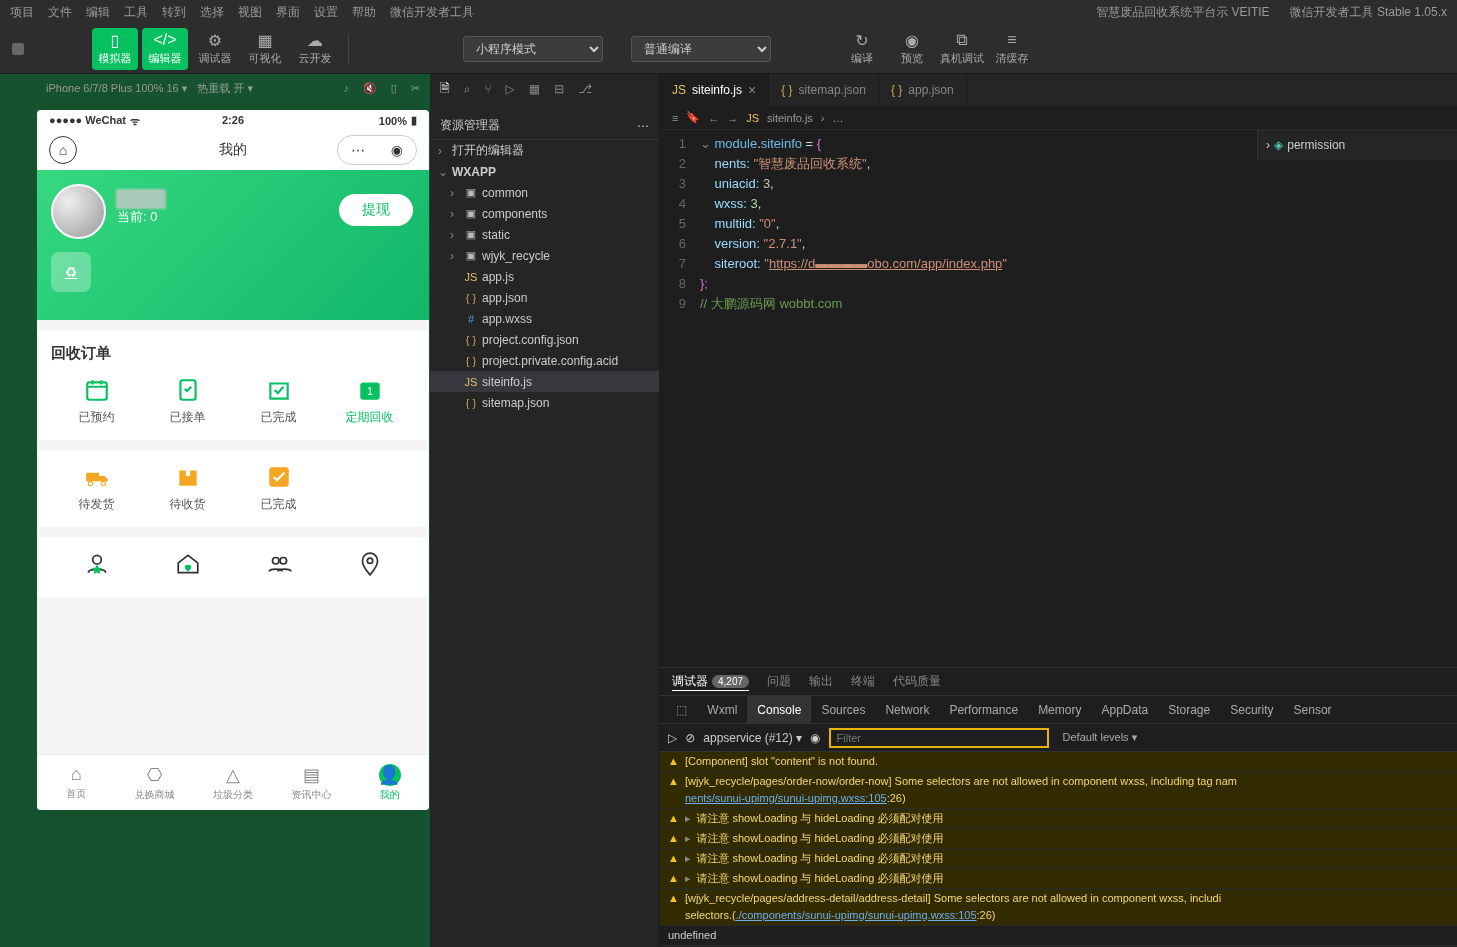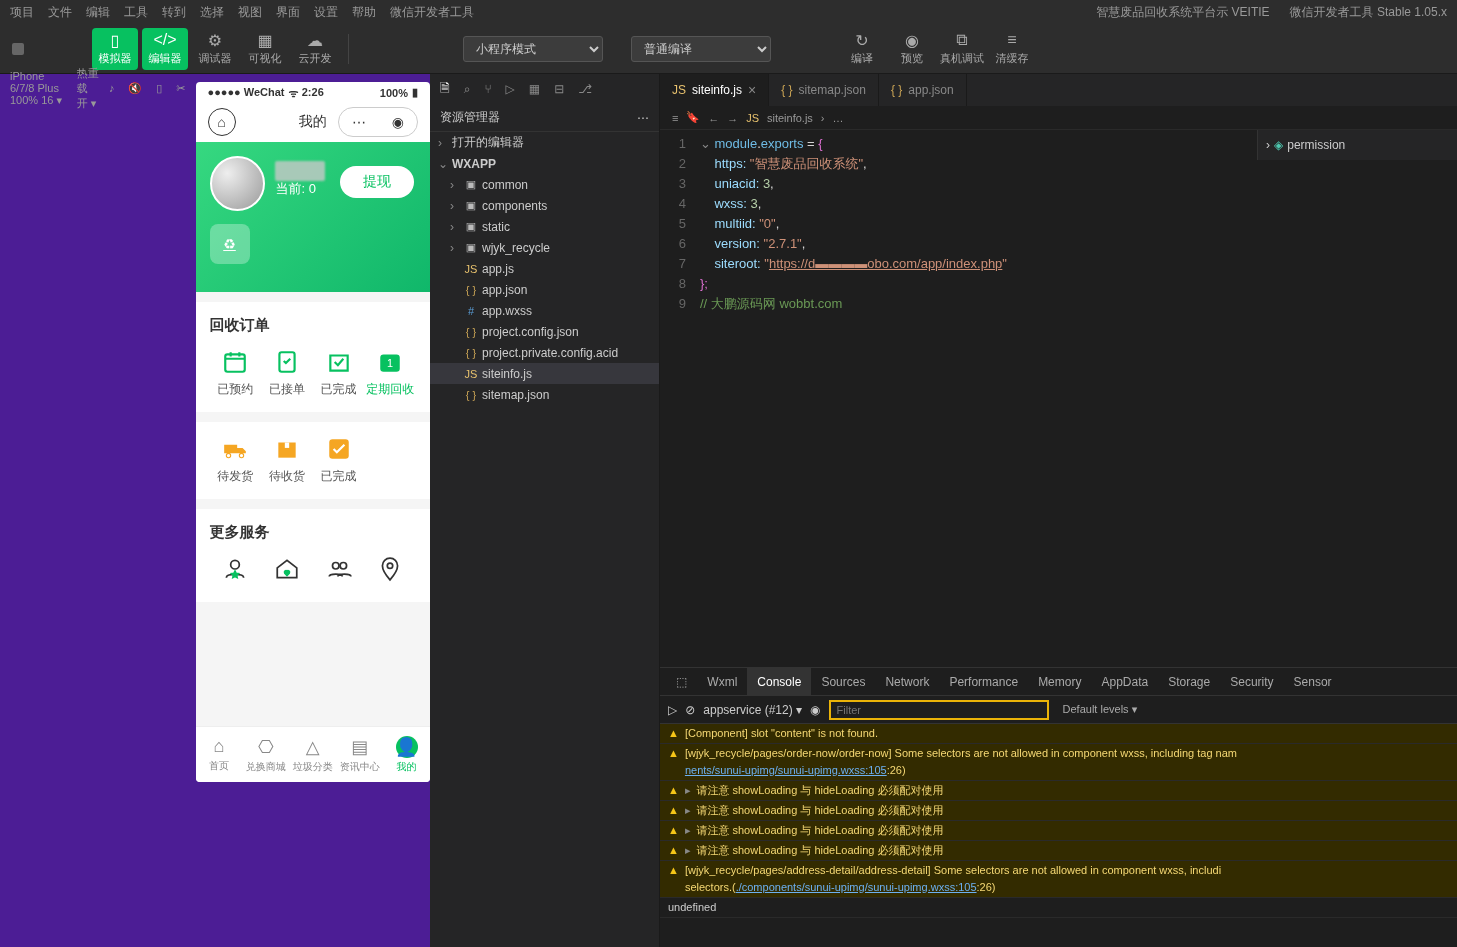--- a/index.html
+++ b/index.html
@@ -13,21 +13,21 @@
 
 .toolbar { height:50px; background:#2d2d2d; display:flex; align-items:center; padding:0 12px; gap:4px; border-bottom:1px solid #1a1a1a; }
 .tool-btn { display:flex; flex-direction:column; align-items:center; justify-content:center; width:46px; height:42px; border-radius:4px; color:#aaa; font-size:11px; cursor:pointer; gap:2px; }
 .tool-btn.green { background:#07c160; color:#fff; }
 .tool-btn .ico { font-size:16px; height:18px; display:flex; align-items:center; }
 .toolbar .sep { width:1px; height:30px; background:#444; margin:0 6px; }
 .toolbar .sel { background:#3c3c3c; border:1px solid #555; color:#ccc; padding:4px 8px; border-radius:3px; width:140px; font-size:12px; }
 
 
 .main { display:flex; height:calc(100% - 74px); }
-.sim-col { width:430px; background:#4c1d95; display:flex; flex-direction:row; }
+.sim-col { width:430px; background:#14532d; display:flex; flex-direction:column;padding-left:36px; }
 .sim-bar { height:28px; display:flex; align-items:center; padding:0 10px; gap:10px; color:#999; font-size:11px; }
 .sim-bar .chev { cursor:pointer; }
 .sim-bar .ops { margin-left:auto; display:flex; gap:14px; }
 .sim-bar .ops span { cursor:pointer; }
 
 
 .phone { width:392px; height:700px; background:#fff; margin:8px auto 0; border-radius:4px; overflow:hidden; color:#333; font-size:14px; position:relative; }
 .status { height:20px; display:flex; align-items:center; padding:0 12px; font-size:11px; font-weight:600; }
 .status .mid { position:absolute; left:50%; transform:translateX(-50%); }
 .status .bat { margin-left:auto; display:flex; align-items:flex-end; gap:4px; }
@@ -54,21 +54,21 @@
 .grid .txt { font-size:12px; color:#555; }
 .ic-green { color:#07c160; }
 .ic-orange { color:#f5a623; }
 .tabbar { position:absolute; bottom:0; left:0; right:0; height:56px; background:#fff; border-top:1px solid #eee; display:flex; }
 .tabbar .tab { flex:1; display:flex; flex-direction:column; align-items:center; justify-content:center; font-size:10px; color:#888; gap:2px; }
 .tabbar .tab.on { color:#07c160; }
 .tabbar .tico { font-size:18px; }
 
 
 .explorer { width:230px; background:#252526; border-right:1px solid #1a1a1a; }
-.exp-head { height:28px; display:flex; align-items:center; justify-content:space-between; padding:0 10px; color:#ccc; font-size:12px; border-bottom:1px solid #333; }
+.exp-head { height:28px; display:flex; align-items:center; justify-content:space-between; padding:0 10px; color:#ccc; font-size:12px; border-bottom:1px solid #333;margin-top:8px; }
 .tree { font-size:12px; color:#ccc; }
 .tree .node { height:21px; display:flex; align-items:center; padding-left:8px; cursor:pointer; gap:4px; }
 .tree .node.sel { background:#37373d; }
 .tree .i1 { padding-left:20px; }
 .tree .ico-f { width:14px; height:14px; display:inline-flex; align-items:center; justify-content:center; font-size:11px; }
 .tree .chev { color:#888; width:10px; }
 .c-js { color:#e8c26e; }
 .c-json { color:#caa455; }
 .c-wxss { color:#5a9dd6; }
 .c-fold { color:#bbb; }
@@ -282,21 +282,20 @@
                 <div class="ico ic-orange"><svg viewBox="0 0 24 24" width="26" height="26" fill="#f5a623">
                     <rect x="3" y="3" width="18" height="18" rx="3"></rect>
                     <path d="M7 12l3 3 7-7" stroke="#fff" stroke-width="2" fill="none"></path>
                   </svg></div>
                 <div class="txt">已完成</div>
               </div>
             <div class="item"></div>
           </div>
         </div>
         <div class="card">
-          <h3>更多服务</h3>
           <div class="grid">
             <div class="item">
                 <div class="ico"><svg viewBox="0 0 24 24" width="26" height="26" fill="none" stroke="#333" stroke-width="1.6">
                     <circle cx="12" cy="8" r="4"></circle>
                     <path d="M4 20c0-4 16-4 16 0"></path>
                     <path d="M12 14l1 2 2 .3-1.5 1.5.4 2-1.9-1-1.9 1 .4-2L9 16.3l2-.3z" fill="#07c160" stroke="#07c160"></path>
                   </svg></div>
               </div>
             <div class="item">
                 <div class="ico"><svg viewBox="0 0 24 24" width="26" height="26" fill="none" stroke="#333" stroke-width="1.6">
@@ -461,41 +460,48 @@
             <div>2</div>
             <div>3</div>
             <div>4</div>
             <div>5</div>
             <div>6</div>
             <div>7</div>
             <div>8</div>
             <div>9</div>
         </div>
         <div class="lines">
-          <div><span style="color:#888">⌄ </span><span class="k-mod">module</span><span class="k-op">.</span><span class="k-mod">exports</span><span class="k-op"> = </span><span class="k-brace">{</span></div>
-          <div><span class="k-key">    https: </span><span class="k-str">"智慧废品回收系统"</span><span class="k-op">,</span></div>
+          <div><span style="color:#888">⌄ </span><span class="k-mod">module</span><span class="k-op">.</span><span class="k-mod">siteinfo</span><span class="k-op"> = </span><span class="k-brace">{</span></div>
+          <div><span class="k-key">    nents: </span><span class="k-str">"智慧废品回收系统"</span><span class="k-op">,</span></div>
           <div><span class="k-key">    uniacid: </span><span class="k-num">3</span><span class="k-op">,</span></div>
           <div><span class="k-key">    wxss: </span><span class="k-num">3</span><span class="k-op">,</span></div>
           <div><span class="k-key">    multiid: </span><span class="k-str">"0"</span><span class="k-op">,</span></div>
           <div><span class="k-key">    version: </span><span class="k-str">"2.7.1"</span><span class="k-op">,</span></div>
           <div><span class="k-key">    siteroot: </span><span class="k-str">"</span><span class="k-str k-url">https://d▬▬▬▬obo.com/app/index.php</span><span class="k-str">"</span></div>
           <div><span class="k-brace">};</span></div>
           <div><span class="k-com">// 大鹏源码网 wobbt.com</span></div>
         </div>
       </div>
       <div class="outline">
         <div class="row">
             <span>›</span>
             <span style="color:#4ec9b0">◈</span>
             <span>permission</span>
           </div>
       </div>
     </div>
 
     <div class="bottom">
+      <div class="btabs">
+        <span class="on"><span>调试器</span><span class="badge">4,207</span></span>
+        <span>问题</span>
+        <span>输出</span>
+        <span>终端</span>
+        <span>代码质量</span>
+      </div>
       <div class="devtabs">
         <span>⬚</span>
         <span>Wxml</span>
         <span class="on">Console</span>
         <span>Sources</span>
         <span>Network</span>
         <span>Performance</span>
         <span>Memory</span>
         <span>AppData</span>
         <span>Storage</span>

